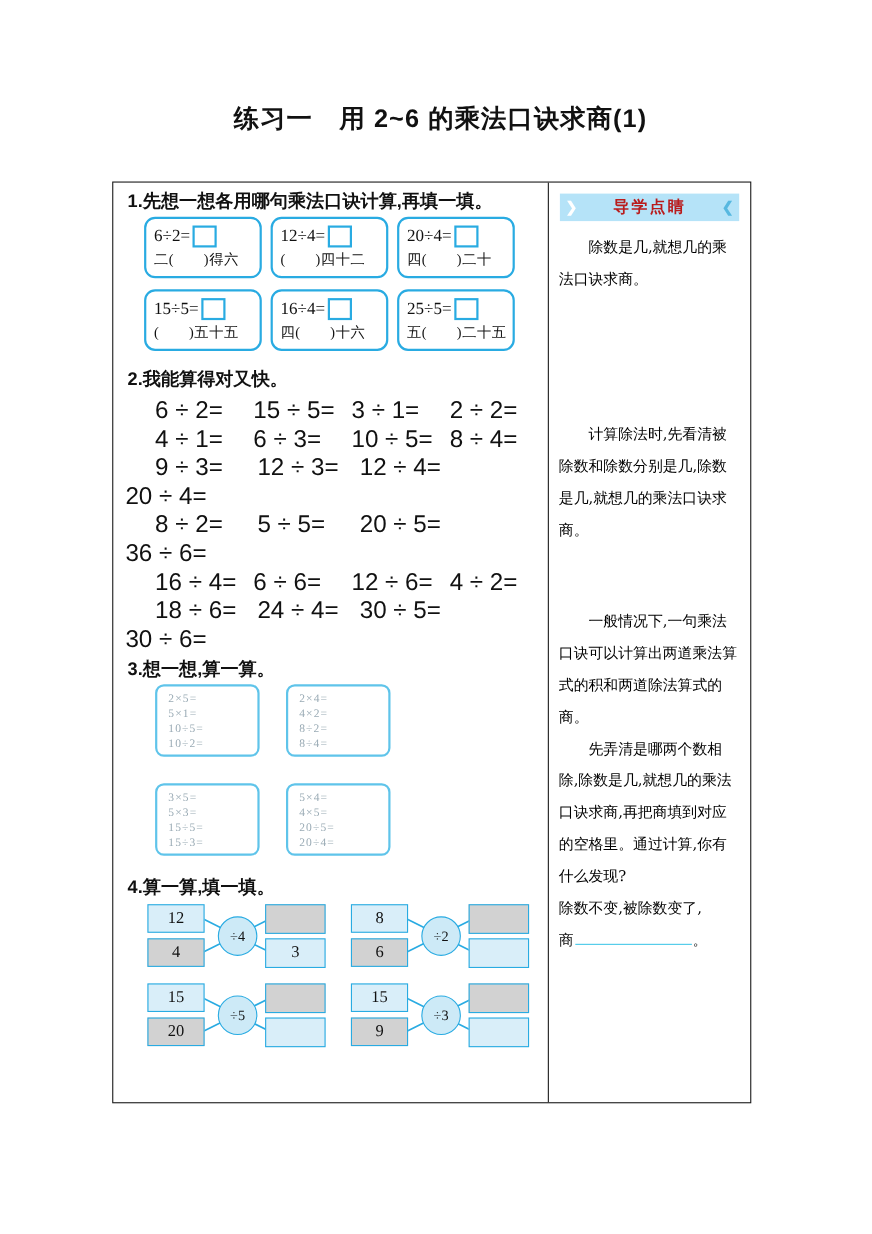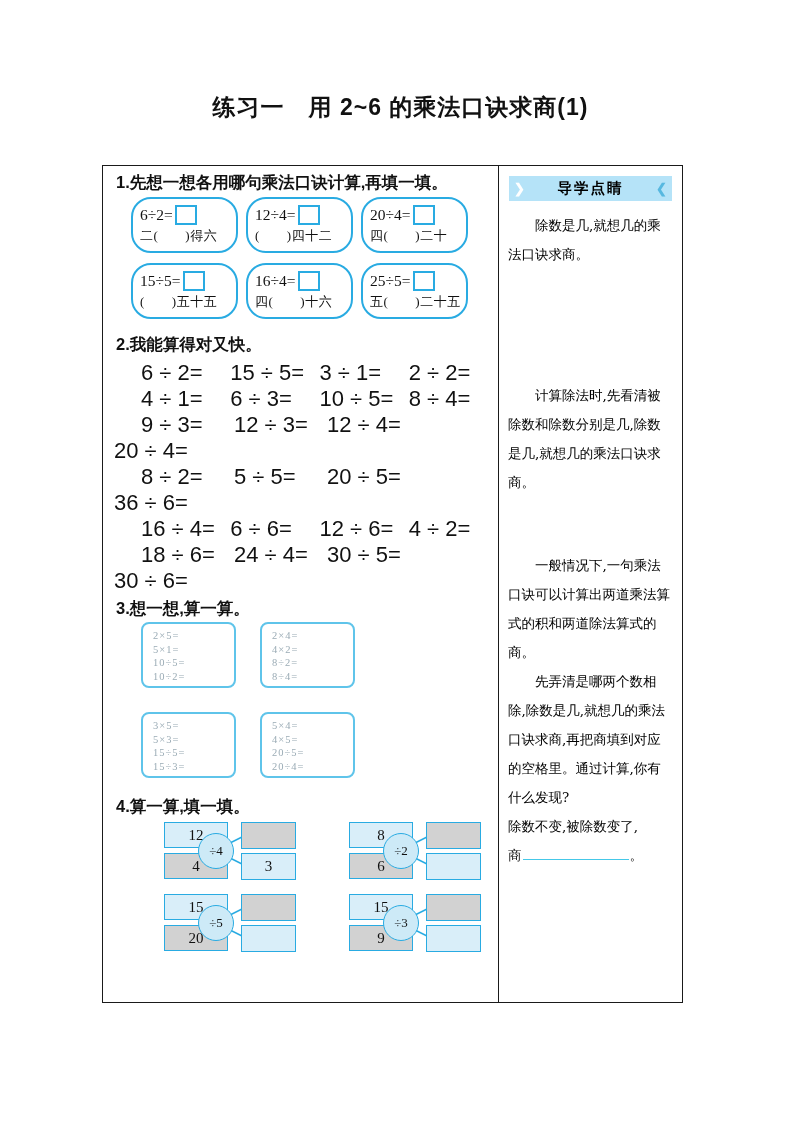--- a/index.html
+++ b/index.html
@@ -7,21 +7,21 @@
   .title{position:absolute;top:88px;left:0;width:100%;text-align:center;font-size:23px;font-weight:bold;letter-spacing:1px;margin:4px;}
   .sheet{position:absolute;left:102px;top:165px;width:581px;height:838px;border:1.5px solid #1a1a1a;display:flex;box-sizing:border-box;}
   .main{position:relative;width:395px;box-sizing:border-box;}
   .sidebar{position:relative;flex:1;border-left:1.5px solid #1a1a1a;box-sizing:border-box;padding:8px 9px 0 9px;}
 
   .heading{position:absolute;left:13px;font-weight:bold;font-size:16.5px;white-space:nowrap;}
   .h1{top:6px}.h2{top:168px}.h3{top:432px}.h4{top:630px}
 
   
   .q1-grid{position:absolute;left:28px;top:31px;display:grid;grid-template-columns:repeat(3,107px);grid-auto-rows:56px;column-gap:8px;row-gap:10px;}
-  .q1-box{border:2px solid #29abe2;border-radius:20px;box-sizing:border-box;padding:3px 4px 0 7px;font-family:"Liberation Serif",serif;background:#fff;}
+  .q1-box{border:2px solid #29abe2;border-radius:10px;box-sizing:border-box;padding:3px 4px 0 7px;font-family:"Liberation Serif",serif;background:#fff;}
   .q1-line1{font-size:15.5px;height:25px;display:flex;align-items:center;white-space:nowrap;}
   .answer-box{display:inline-block;width:22px;height:20px;border:2px solid #29abe2;margin-left:2px;box-sizing:border-box;background:#fff;}
   .q1-line2{font-size:13px;white-space:nowrap;letter-spacing:0.5px;}
 
   
   .q2-block{position:absolute;left:0;top:194px;width:395px;}
   .q2-row{display:flex;height:26px;align-items:flex-end;padding-left:38px;font-size:22px;}
   .q2-row.outdent{padding-left:11px;}
   .q2-cell{width:93px;white-space:nowrap;}
   .q2-row.outdent .q2-cell{width:auto;}
@@ -30,31 +30,31 @@
   .q3-grid{position:absolute;left:38px;top:456px;display:grid;grid-template-columns:repeat(2,95px);grid-auto-rows:66px;column-gap:18px;row-gap:11px;gap:24px;}
   .q3-box{border:2px solid #5fc4ea;border-radius:8px;box-sizing:border-box;padding:5px 0 0 10px;background:#fff;}
   .q3-line{font-family:"Liberation Serif",serif;font-size:10.5px;line-height:13.5px;color:#9aabb5;letter-spacing:1px;white-space:nowrap;}
 
   
   .q4-grid{position:absolute;left:31px;top:656px;display:grid;grid-template-columns:repeat(2,162px);grid-auto-rows:67px;column-gap:23px;row-gap:5px;}
   .q4-diagram{position:relative;width:162px;height:58px;}
   .q4-lines{position:absolute;left:0;top:0;}
   .q4-lines line{stroke:#29abe2;stroke-width:1.5;}
   .q4-box{position:absolute;box-sizing:border-box;border:1.5px solid #29abe2;font-family:"Liberation Serif",serif;font-size:15px;display:flex;align-items:center;justify-content:center;}
-  .q4-box.in{left:0;width:64px;height:26px;margin-left:30px;}
+  .q4-box.in{left:0;width:52px;height:26px;}
   .q4-box.out{left:107px;width:55px;height:27px;}
   .q4-box.top{top:0;}
   .q4-box.bottom{top:31px;}
   .q4-box.blue{background:#d9eef9;}
   .q4-box.gray{background:#d2d2d2;}
   .q4-circle{position:absolute;left:64px;top:11px;width:34px;height:34px;border:1.5px solid #29abe2;border-radius:50%;background:#cdeaf7;display:flex;align-items:center;justify-content:center;font-family:"Liberation Serif",serif;font-size:13px;}
 
   
   .banner{height:25px;background:#b5e3f8;display:flex;align-items:center;justify-content:space-between;padding:0 5px;margin:2px 1px 0 1px;}
-  .banner-label{color:#000000;font-weight:bold;font-size:14.5px;letter-spacing:2px;}
+  .banner-label{color:#b91c1c;font-weight:bold;font-size:14.5px;letter-spacing:2px;}
   .chev-l{color:#ffffff;font-size:13px;font-weight:bold;}
   .chev-r{color:#57b8e0;font-size:13px;font-weight:bold;}
   .sb-p{font-family:"DejaVu Serif",serif;font-size:13.5px;line-height:29px;color:#000000;}
   .sb-indent{text-indent:2em;}
   .sb-p0{margin-top:10px}.sb-p1{margin-top:112px}.sb-p2{margin-top:54px}.sb-p3{}.sb-p4{margin-top:0}
   .fill-line{font-family:"DejaVu Serif",serif;font-size:13.5px;line-height:29px;}
   .blank-line{display:inline-block;width:106px;height:12px;border-bottom:1.5px solid #45c8e8;margin:0 1px;}
 </style>
 </head>
 <body>

